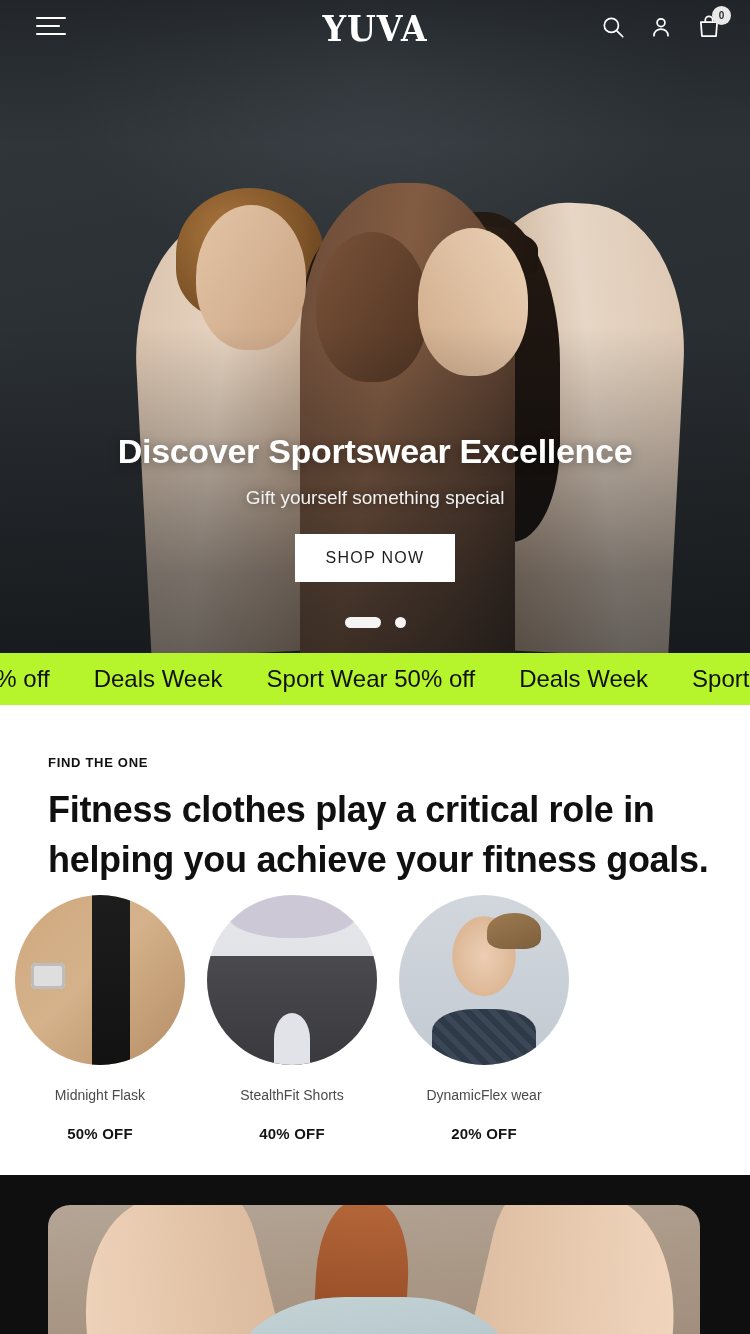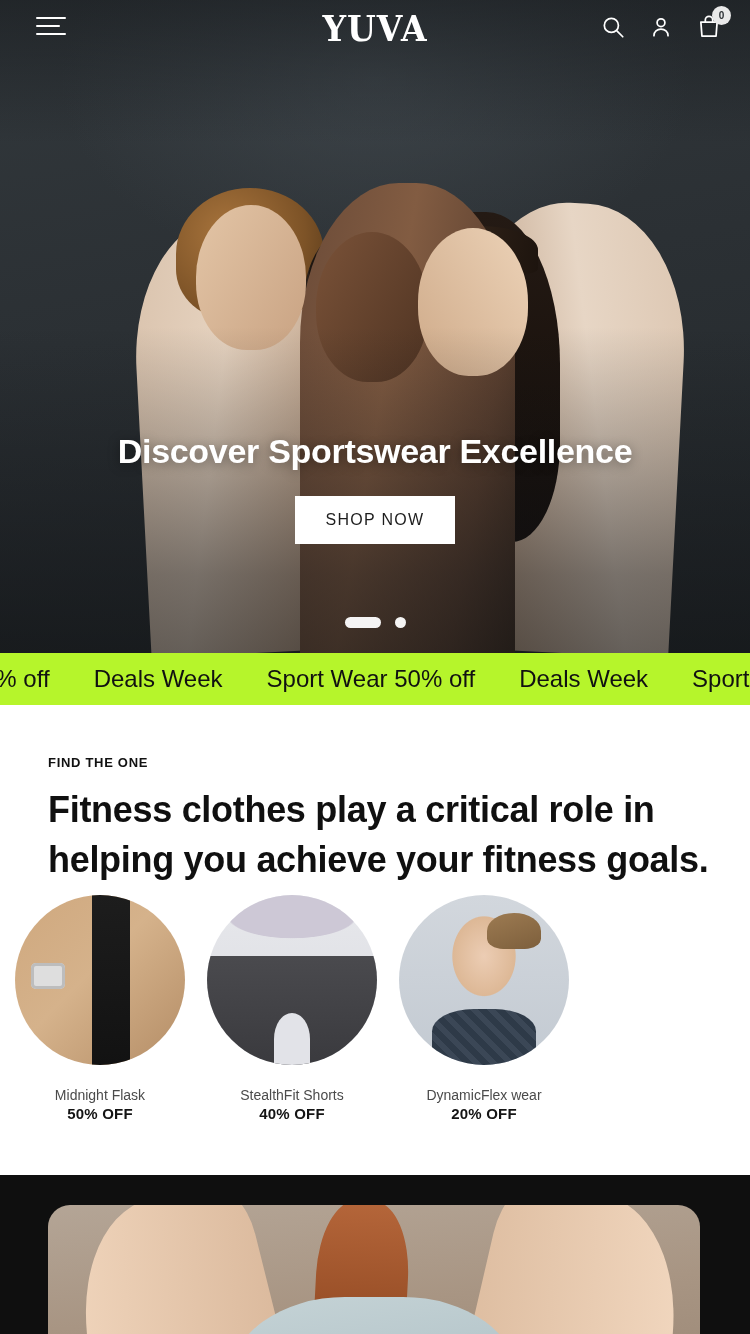--- a/index.html
+++ b/index.html
@@ -153,21 +153,21 @@
     display:flex; gap:22px; padding-left:15px;
   }
   .pcard { width:170px; flex:0 0 170px; text-align:center; cursor:pointer; }
   .pcircle {
     width:170px; height:170px; border-radius:50%; overflow:hidden; position:relative;
   }
   .pname {
     margin-top:22px; font-size:14px; color:#4b4b4b; white-space:nowrap;
   }
   .pdisc {
-    margin-top:2px; font-size:15px; font-weight:700; color:#141414; letter-spacing:.2px;
+    margin-top:22px; font-size:15px; font-weight:700; color:#141414; letter-spacing:.2px;
   }
   
   .img-flask {
     position:absolute; inset:0;
     background:
       linear-gradient(180deg,#1d1d1d 0%,#121212 100%) no-repeat 58% 0/38px 100%,
       linear-gradient(135deg,#cfa87e 0%,#d5b28b 45%,#b48d66 100%);
   }
   .img-flask::after{
     content:""; position:absolute; left:16px; top:68px; width:34px; height:26px;
@@ -301,20 +301,21 @@
             <path d="M4.5 7.5h15l-1 13h-13z"></path>
             <path d="M8.6 7.5V5.6a3.4 3.4 0 0 1 6.8 0V7.5"></path>
           </svg>
           <span class="cart-badge">0</span>
         </div>
       </div>
     </header>
 
     <div class="hero-copy">
       <h1 class="hero-title">Discover Sportswear Excellence</h1>
+      <p class="hero-sub">Gift yourself something special</p>
       <button class="shop-btn">SHOP NOW</button>
     </div>
 
     <div class="dots">
       <span class="dot active"></span>
       <span class="dot"></span>
     </div>
   </section>
 
   <div class="marquee">

